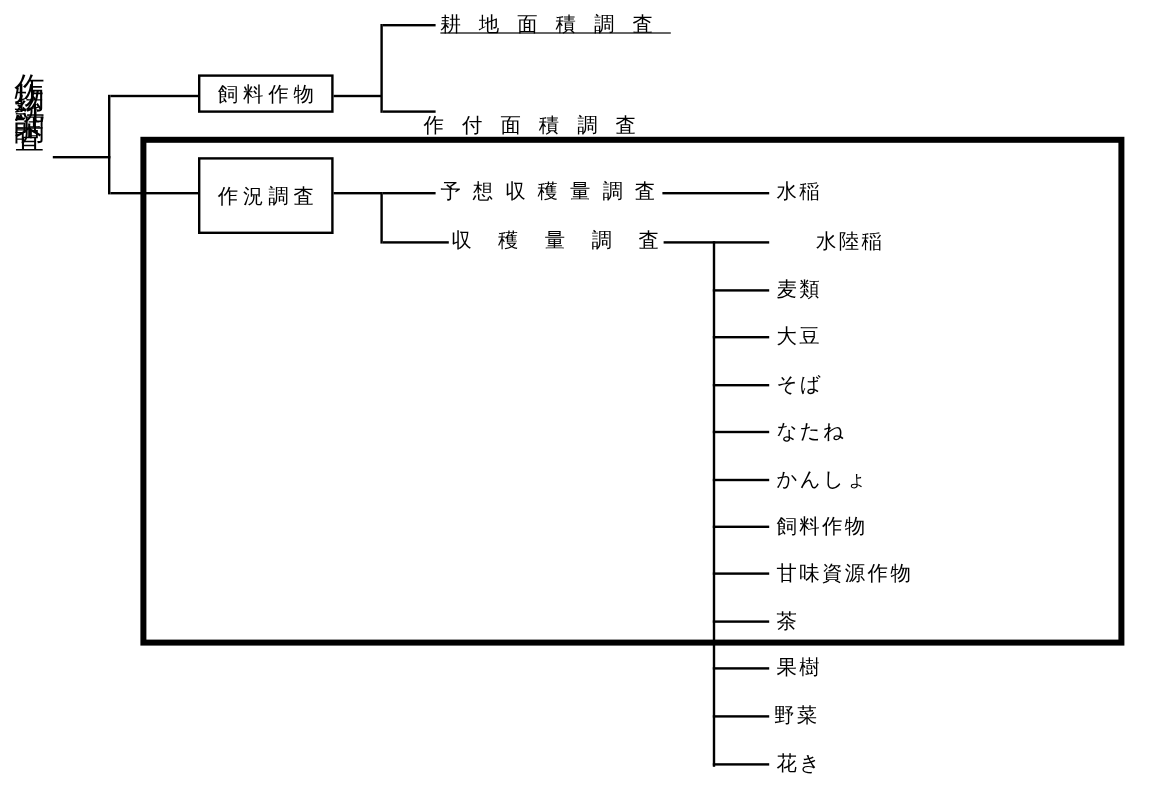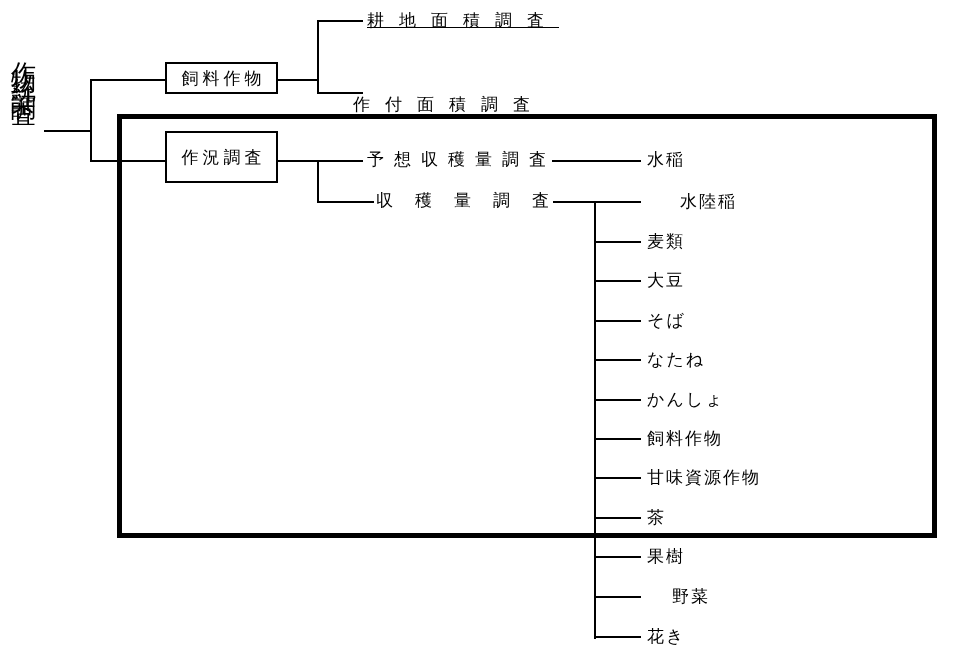--- a/index.html
+++ b/index.html
@@ -74,21 +74,21 @@
   <div class="hline" style="left:278px; top:79px; width:40px;"></div>
   <div class="vline" style="left:317px; top:20px; height:74px;"></div>
 
   <div class="hline" style="left:319px; top:20px; width:44px;"></div>
   <div class="lbl lbl-spaced15" style="left:367px; top:9px;text-decoration:underline;">耕地面積調査</div>
 
   <div class="hline" style="left:319px; top:92px; width:44px;"></div>
   <div class="lbl lbl-spaced15" style="left:353px; top:81px;margin-top:12px;">作付面積調査</div>
 
   <div class="hline" style="left:92px; top:160px; width:73px;"></div>
-  <div class="node-box" style="left:165px; top:131px; width:113px; height:52px;">
+  <div class="node-box" style="left:165px; top:131px; width:113px; height:64px;">
     <span>作況調査</span>
   </div>
   <div class="hline" style="left:278px; top:160px; width:40px;"></div>
   <div class="vline" style="left:317px; top:160px; height:43px;"></div>
 
   <div class="hline" style="left:319px; top:160px; width:44px;"></div>
   <div class="lbl lbl-spaced10" style="left:367px; top:148px;">予想収穫量調査</div>
   <div class="hline" style="left:552px; top:160px; width:89px;"></div>
   <div class="lbl" style="left:647px; top:148px;">水稲</div>
 
@@ -113,16 +113,16 @@
   <div class="lbl" style="left:680px; top:190px;">水陸稲</div>
   <div class="lbl" style="left:647px; top:230px;">麦類</div>
   <div class="lbl" style="left:647px; top:269px;">大豆</div>
   <div class="lbl" style="left:647px; top:309px;">そば</div>
   <div class="lbl" style="left:647px; top:348px;">なたね</div>
   <div class="lbl" style="left:647px; top:388px;">かんしょ</div>
   <div class="lbl" style="left:647px; top:427px;">飼料作物</div>
   <div class="lbl" style="left:647px; top:466px;">甘味資源作物</div>
   <div class="lbl" style="left:647px; top:506px;">茶</div>
   <div class="lbl" style="left:647px; top:545px;">果樹</div>
-  <div class="lbl" style="left:672px; top:585px;">野菜</div>
+  <div class="lbl" style="left:645px; top:585px;">野菜</div>
   <div class="lbl" style="left:647px; top:625px;">花き</div>
 
 </div>
 
 </body></html>

